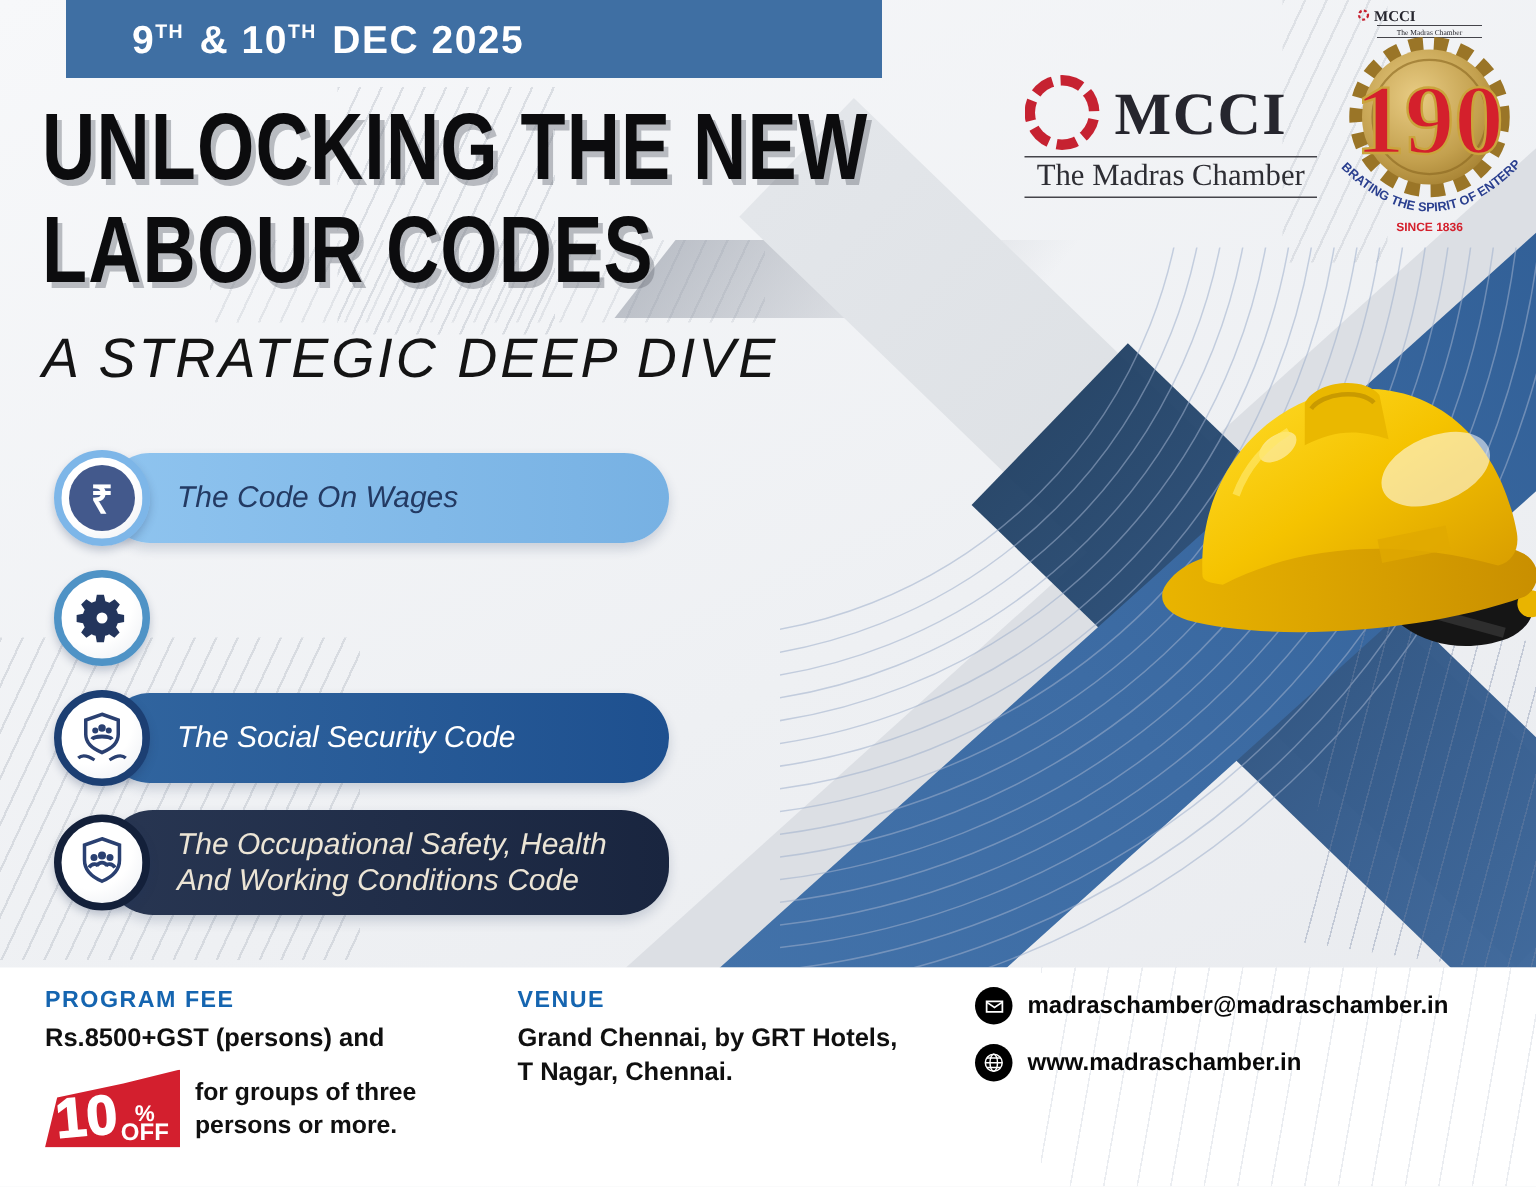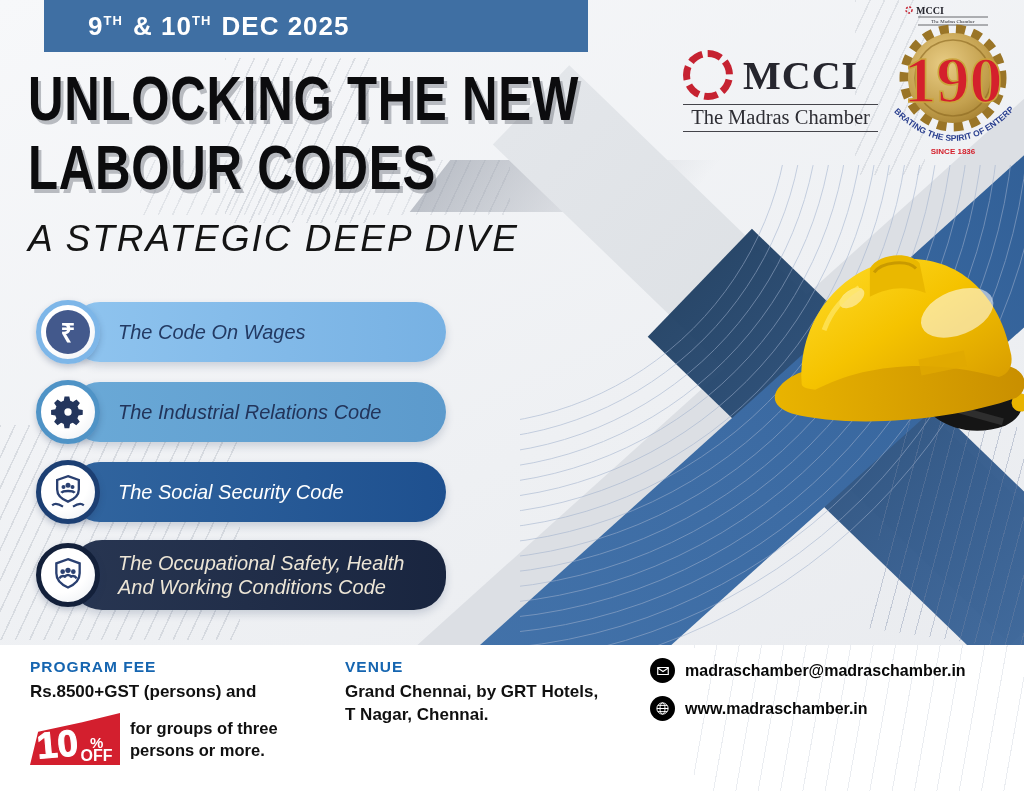--- a/index.html
+++ b/index.html
@@ -242,21 +242,20 @@
       <div class="code-pill">The Code On Wages</div>
     </div>
 
     <div class="code-row row-1">
       <div class="code-icon">
         <svg width="40" height="40" viewBox="0 0 24 24">
           <path fill="#23355c" d="M12 8.5a3.5 3.5 0 1 0 0 7 3.5 3.5 0 0 0 0-7zm9 5v-3l-2.6-.5a6.7 6.7 0 0 0-.7-1.7l1.5-2.2-2.2-2.2-2.2 1.5c-.5-.3-1.1-.5-1.7-.7L12.5 2h-3L9 4.7c-.6.2-1.2.4-1.7.7L5.1 3.9 2.9 6.1l1.5 2.2c-.3.5-.5 1.1-.7 1.7L1 10.5v3l2.7.5c.2.6.4 1.2.7 1.7l-1.5 2.2 2.2 2.2 2.2-1.5c.5.3 1.1.5 1.7.7l.5 2.7h3l.5-2.7c.6-.2 1.2-.4 1.7-.7l2.2 1.5 2.2-2.2-1.5-2.2c.3-.5.5-1.1.7-1.7l2.7-.5z" transform="translate(0.9,0.8) scale(0.95)"></path>
           <circle cx="12" cy="12" r="2.2" fill="#fff"></circle>
         </svg>
       </div>
-      <div class="code-pill">The Industrial Relations Code</div>
     </div>
 
     <div class="code-row row-2">
       <div class="code-icon">
         <svg width="40" height="40" viewBox="0 0 24 24" fill="none" stroke="#2a4071" stroke-width="1.4">
           <path d="M12 2.5 L18.5 4.8 V10.5 C18.5 14 15.8 16.3 12 17.8 C8.2 16.3 5.5 14 5.5 10.5 V4.8 Z"></path>
           <circle cx="12" cy="8" r="1.5" fill="#2a4071" stroke="none"></circle>
           <circle cx="9.3" cy="9" r="1.2" fill="#2a4071" stroke="none"></circle>
           <circle cx="14.7" cy="9" r="1.2" fill="#2a4071" stroke="none"></circle>
           <path d="M8 12.5 C9 11 15 11 16 12.5" stroke-width="1.6"></path>

